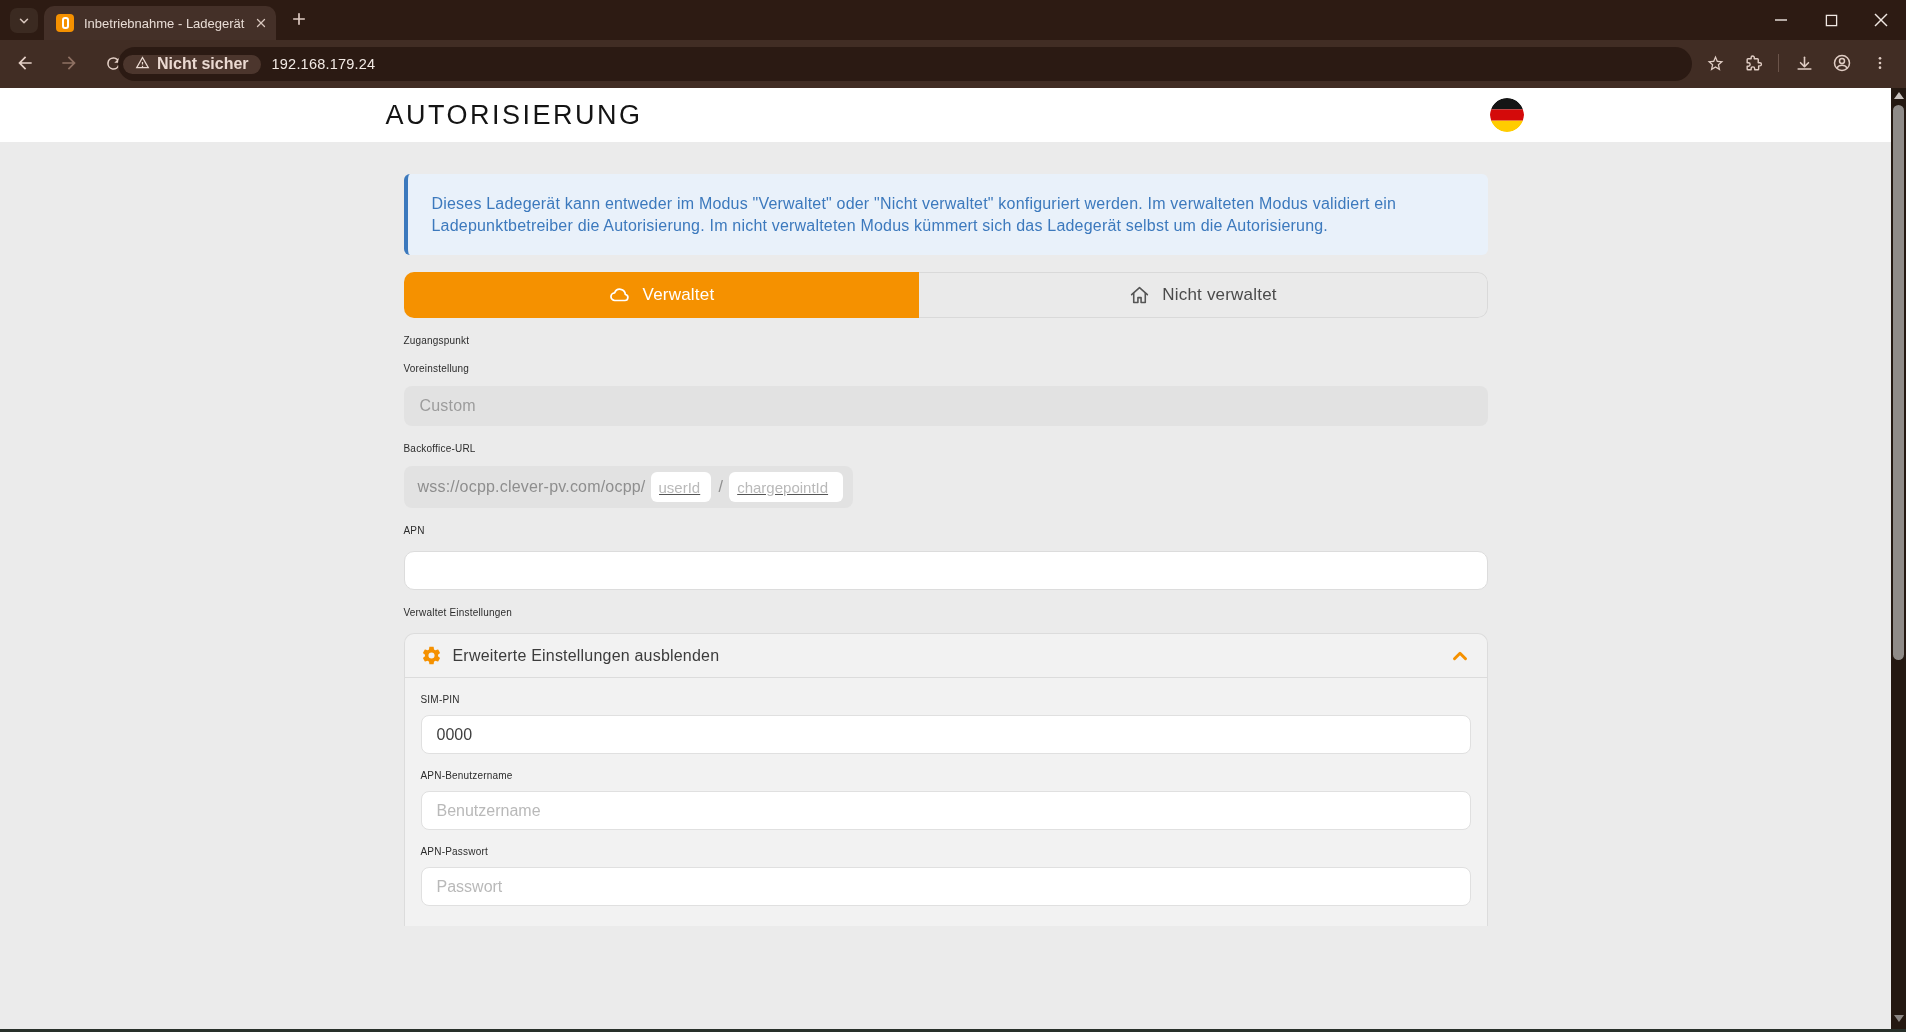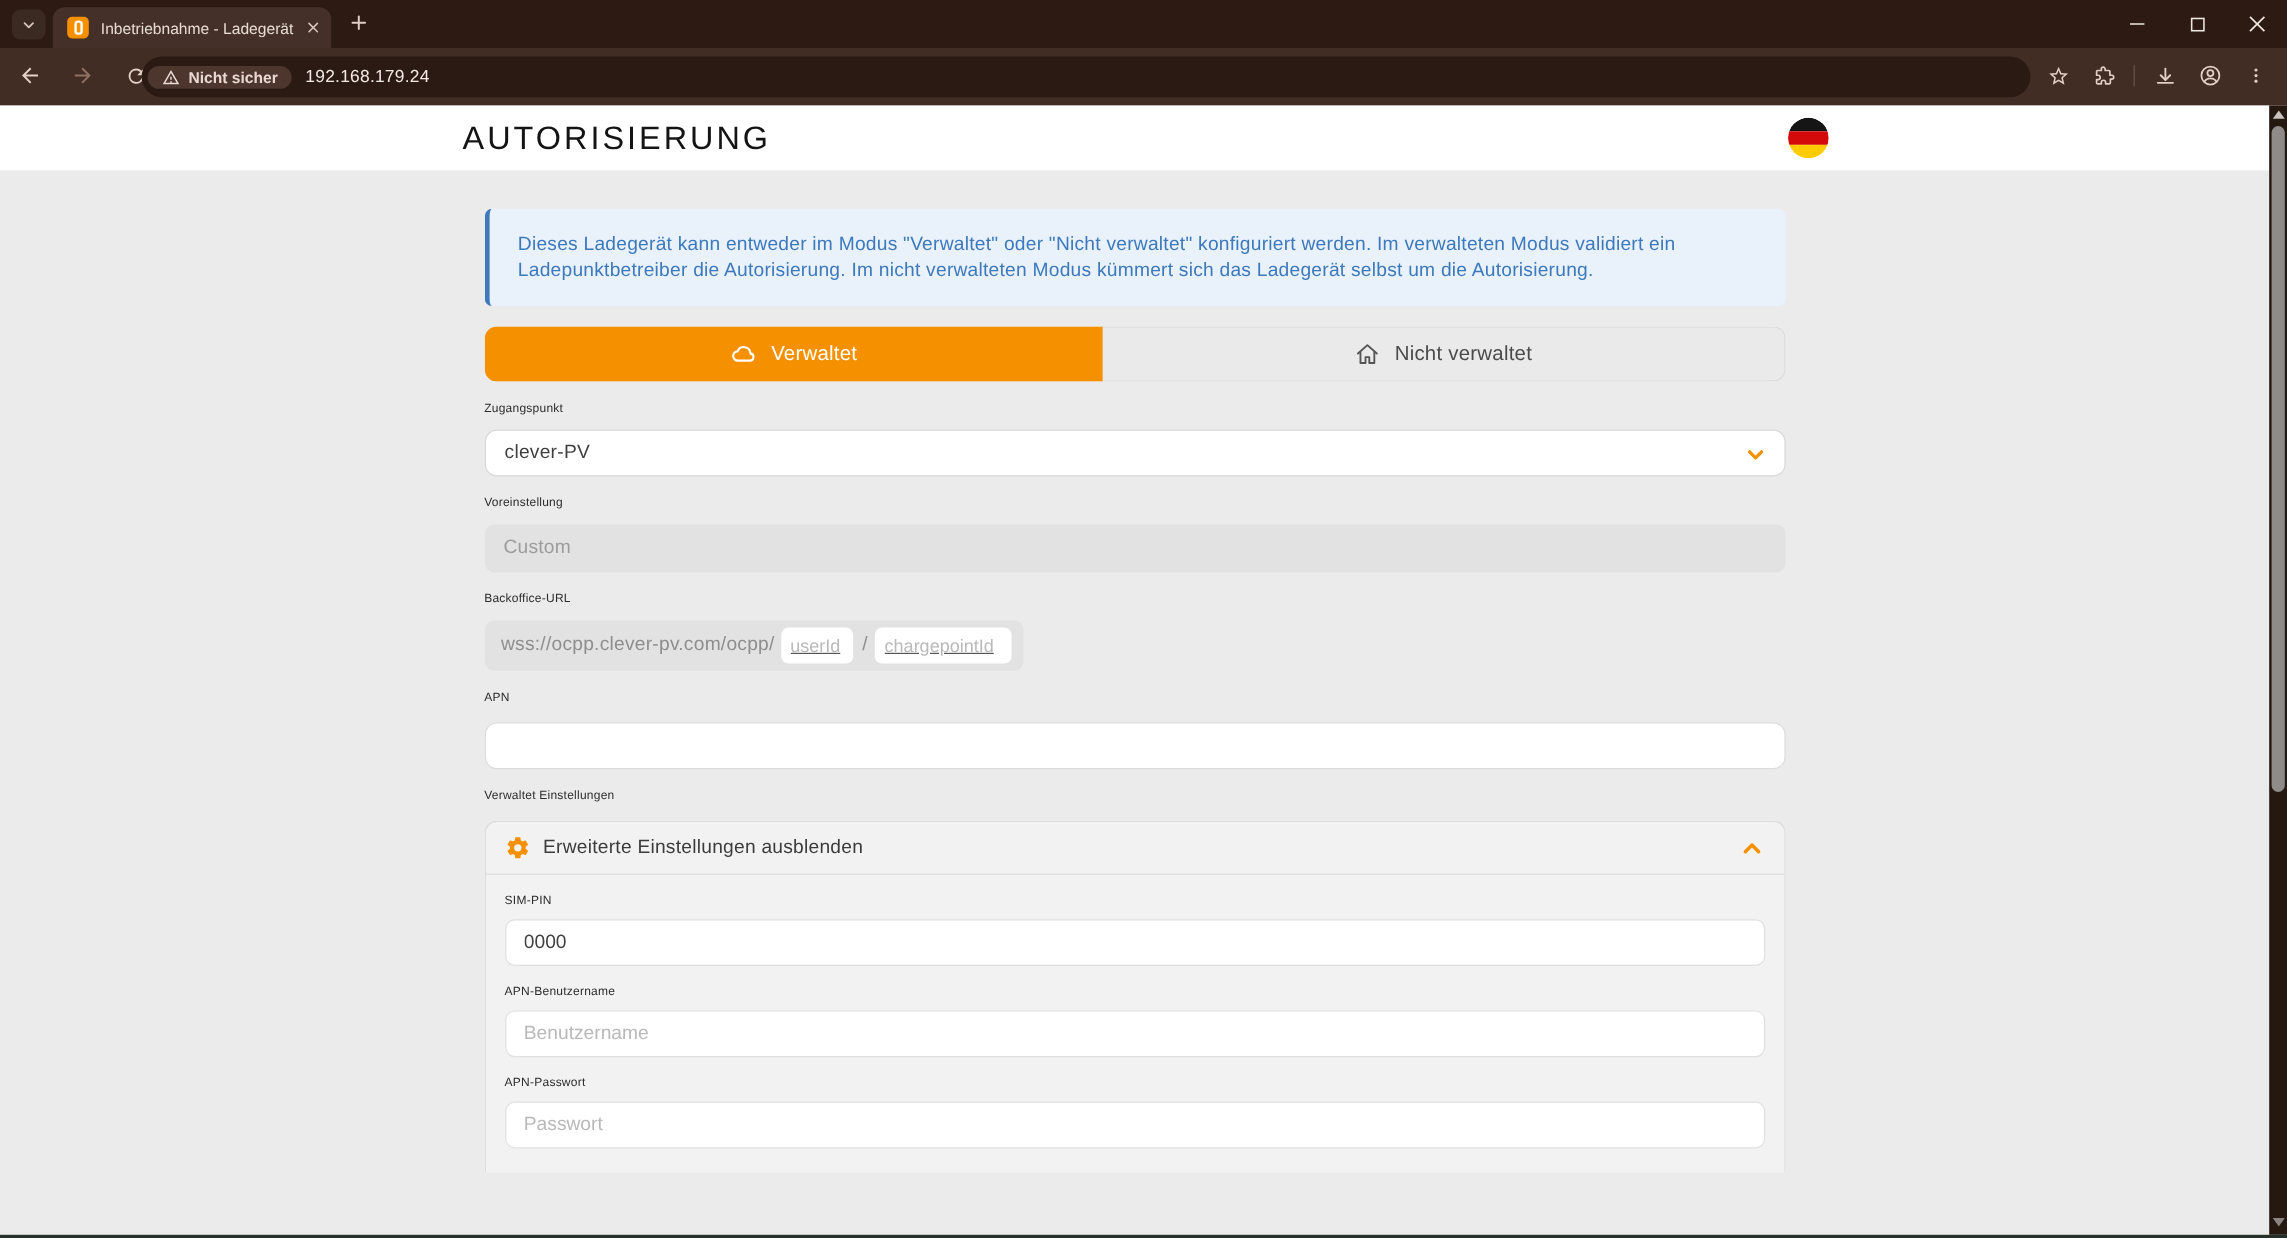--- a/index.html
+++ b/index.html
@@ -1,18 +1,18 @@
 <!DOCTYPE html>
 <html><head>
 <meta charset="utf-8">
 <style>
   html,body{margin:0;padding:0;background:#000;}
   *{box-sizing:border-box;}
   .app{position:relative;width:1906px;height:1032px;overflow:hidden;
-       font-family:"Liberation Sans",sans-serif;background:#e5e5e5;}
+       font-family:"Liberation Sans",sans-serif;background:#a16207;}
 
   
   .titlebar{position:absolute;top:0;left:0;width:1906px;height:40px;background:#2d1b13;}
   .tabsearch{position:absolute;left:10px;top:8px;width:28px;height:25px;border-radius:7px;
              background:#3b2a21;display:flex;align-items:center;justify-content:center;color:#d8c6bd;}
   .tab{position:absolute;left:44px;top:6px;width:232px;height:34px;background:#443028;
        border-radius:10px 10px 0 0;display:flex;align-items:center;padding:0 8px 0 12px;}
   .favicon{width:18px;height:18px;border-radius:4px;background:#F59100;flex:0 0 auto;
            display:flex;align-items:center;justify-content:center;}
   .favicon i{display:block;width:7px;height:12px;border:2px solid #fff;border-radius:3px;}
@@ -22,22 +22,22 @@
   .newtab{position:absolute;left:290px;top:10px;color:#e0cdc4;display:flex;}
   .wincontrols{position:absolute;right:0;top:0;height:40px;display:flex;}
   .winbtn{width:50px;height:40px;display:flex;align-items:center;justify-content:center;color:#f0e7e2;}
 
   .toolbar{position:absolute;top:40px;left:0;width:1906px;height:48px;background:#412d24;}
   .navicons{position:absolute;left:8px;top:6px;display:flex;gap:10px;align-items:center;}
   .navbtn{width:34px;height:34px;display:flex;align-items:center;justify-content:center;color:#e5d1c7;}
   .navbtn.dim{color:#8f7163;}
   .addressbar{position:absolute;left:118px;top:7px;width:1574px;height:34px;border-radius:17px;
               background:#2b1a13;display:flex;align-items:center;padding:0 12px 0 5px;}
-  .sec-chip{height:19px;border-radius:13px;background:#4c362d;display:flex;align-items:center;
-            gap:7px;padding:0 12px;color:#ead9d1;font-size:13px;font-weight:bold;}
+  .sec-chip{height:19px;border-radius:13px;background:#4c362d;display:flex;
+            gap:7px;padding:0 12px;color:#ead9d1;font-size:16px;font-weight:bold;}
   .url{color:#f2e9e4;font-size:14.5px;margin-left:11px;letter-spacing:.2px;}
   .baricons{position:absolute;right:10px;top:6px;display:flex;align-items:center;gap:6px;color:#e0cdc4;}
   .baricon{width:32px;height:34px;display:flex;align-items:center;justify-content:center;}
   .vsep{width:1px;height:18px;background:#6b544a;margin:0 3px;}
 
   
   .page{position:absolute;top:88px;left:0;width:1891px;height:941px;background:#ebebeb;overflow:hidden;}
   .pageheader{position:relative;width:100%;height:54px;background:#fff;}
   .pageheader-inner{width:1120px;margin:0 auto;height:100%;display:flex;align-items:center;
                     justify-content:space-between;gap:15px;}
@@ -249,28 +249,20 @@
             <svg width="21" height="21" viewBox="0 0 24 24" fill="none" stroke="#555" stroke-width="1.8" stroke-linecap="round" stroke-linejoin="round">
                 <path d="M3 11l9-8 9 8"></path>
                 <path d="M5.4 9.6V20h4.8v-5.6h3.6V20h4.8V9.6"></path>
               </svg>
           </span>
           <span>Nicht verwaltet</span>
         </div>
       </div>
 
       <div class="flabel">Zugangspunkt</div>
-      <div class="select">
-        <span>clever-PV</span>
-        <span class="chev">
-          <svg width="20" height="20" viewBox="0 0 24 24" fill="none" stroke="currentColor" stroke-width="3.2" stroke-linecap="round" stroke-linejoin="round">
-              <polyline points="6 9 12 15 18 9"></polyline>
-            </svg>
-        </span>
-      </div>
 
       <div class="flabel">Voreinstellung</div>
       <div class="disabledfield">
         <span>Custom</span>
       </div>
 
       <div class="flabel">Backoffice-URL</div>
       <div class="composite">
         <span>wss://ocpp.clever-pv.com/ocpp/</span>
         <input class="in-user" type="text" placeholder="userId" style="">

